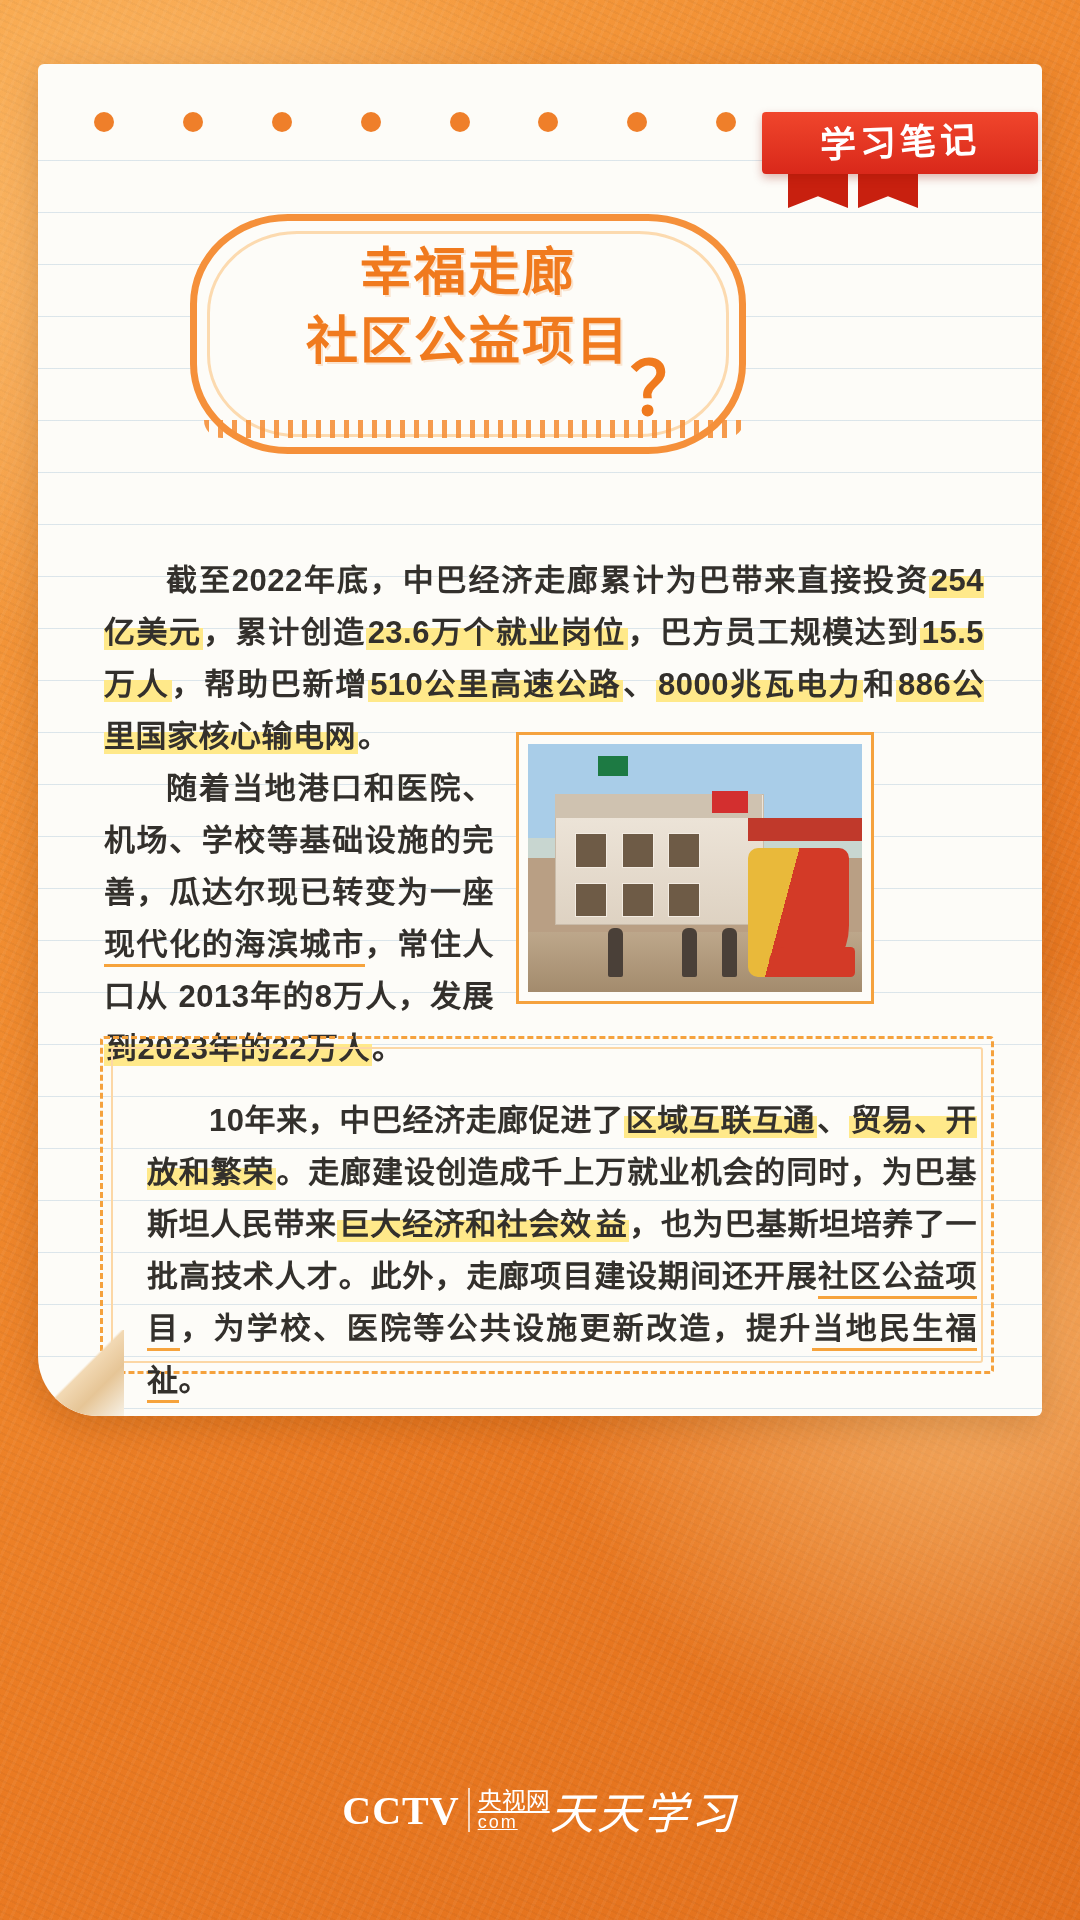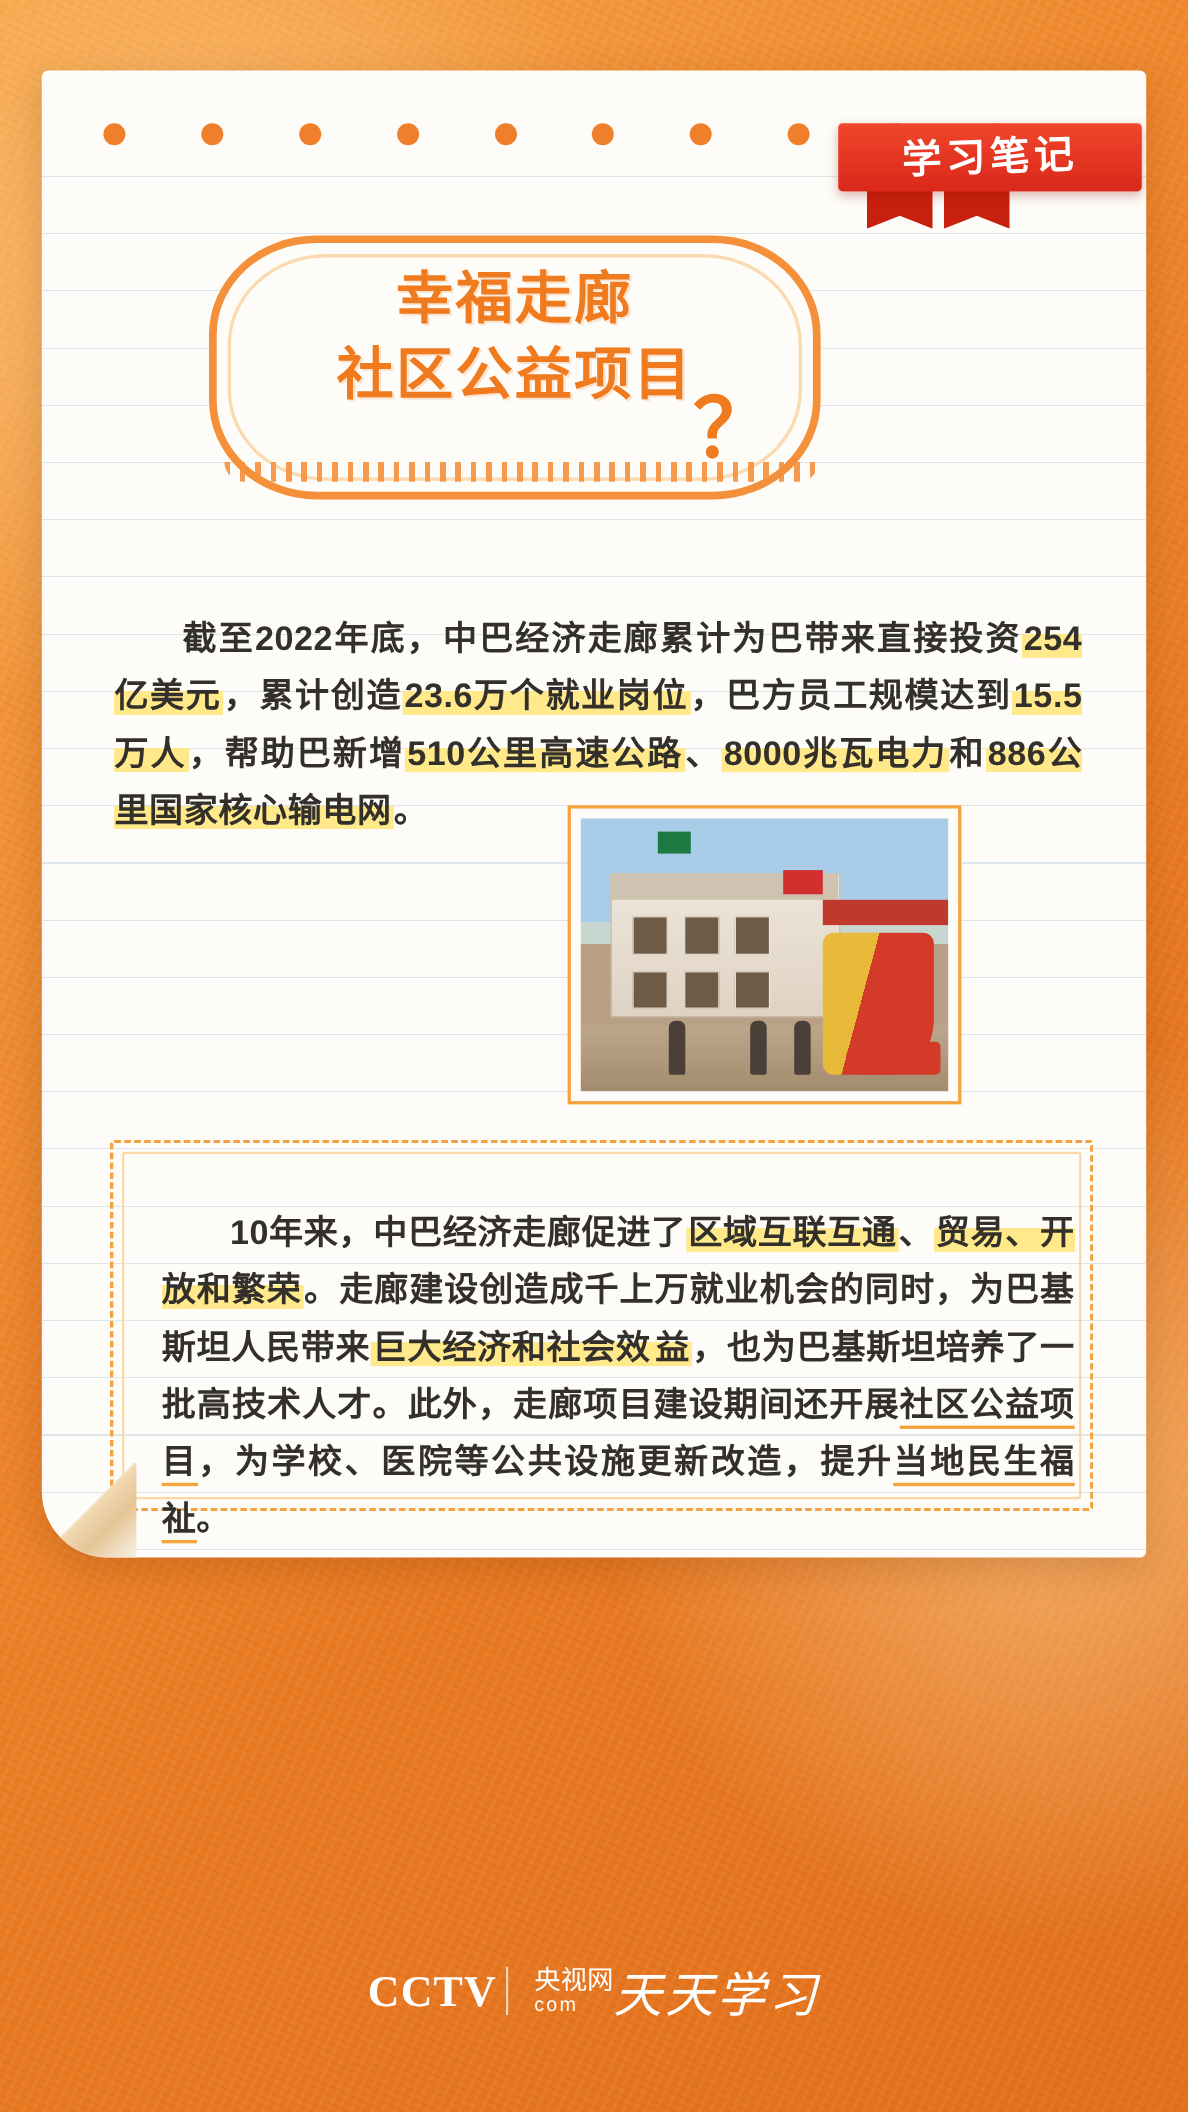--- a/index.html
+++ b/index.html
@@ -350,22 +350,23 @@
   }
   .cctv-mark {
     font-size: 40px;
     font-weight: bold;
     letter-spacing: 1px;
     font-family: "Liberation Serif", serif;
   }
   .cctv-com {
     font-size: 24px;
     border-left: 2px solid rgba(255,255,255,.7);
-    padding-left: 24px;
+    padding-left: 8px;
     line-height: 1.05;
+    text-decoration: underline;
   }
   .cctv-com small { display: block; font-size: 18px; letter-spacing: 2px; }
   .brand-cn {
     color: #ffffff;
     font-size: 44px;
     font-weight: normal;
     font-family: "Liberation Serif", serif;
     letter-spacing: 3px;
     font-style: italic;
   }
@@ -407,20 +408,21 @@
       <div class="title-text">
         <span>幸福走廊</span><br>
         <span>社区公益项目</span>
       </div>
       <div class="qmark">？</div>
       <div class="title-shadow"></div>
     </div>
 
     <p class="para p1">截至2022年底，中巴经济走廊累计为巴带来直接投资<span class="hl">254亿美元</span>，累计创造<span class="hl">23.6万个就业岗位</span>，巴方员工规模达到<span class="hl">15.5万人</span>，帮助巴新增<span class="hl">510公里高速公路</span>、<span class="hl">8000兆瓦电力</span>和<span class="hl">886公里国家核心输电网</span>。</p>
 
+    <p class="para p2">随着当地港口和医院、机场、学校等基础设施的完善，瓜达尔现已转变为一座<span class="ul">现代化的海滨城市</span>，常住人口从 2013年的8万人，发展<span class="hl">到2023年的22万人</span>。</p>
 
     <div class="photo-frame">
       <div class="photo">
         <div class="ph-ground"></div>
         <div class="ph-bld"></div>
         <div class="ph-bld2"></div>
         <div class="ph-win" style="left:14%; top:36%;"></div>
         <div class="ph-win" style="left:28%; top:36%;"></div>
         <div class="ph-win" style="left:42%; top:36%;"></div>
         <div class="ph-win" style="left:14%; top:56%;"></div>

